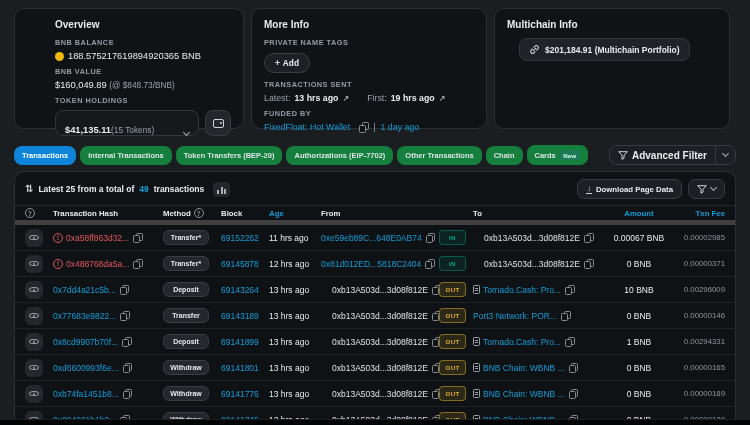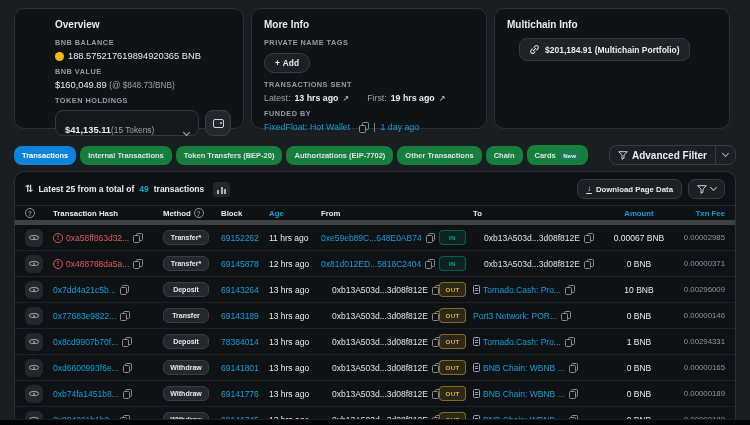--- a/index.html
+++ b/index.html
@@ -382,21 +382,21 @@
         </span>
       </div>
     <div class="td">
         <span class="lnk hash">0x8cd9907b70f...</span>
         <span class="copy-ico"></span>
       </div>
     <div class="td">
         <span class="method">Deposit</span>
       </div>
     <div class="td">
-        <span class="lnk">78384014</span>
+        <span class="lnk">69141899</span>
       </div>
     <div class="td">13 hrs ago</div>
     <div class="td">
         <span class="plain-addr">0xb13A503d...3d08f812E</span>
         <span class="copy-ico"></span>
       </div>
     <div class="td">
         <span class="dir out">OUT</span>
       </div>
     <div class="td">

